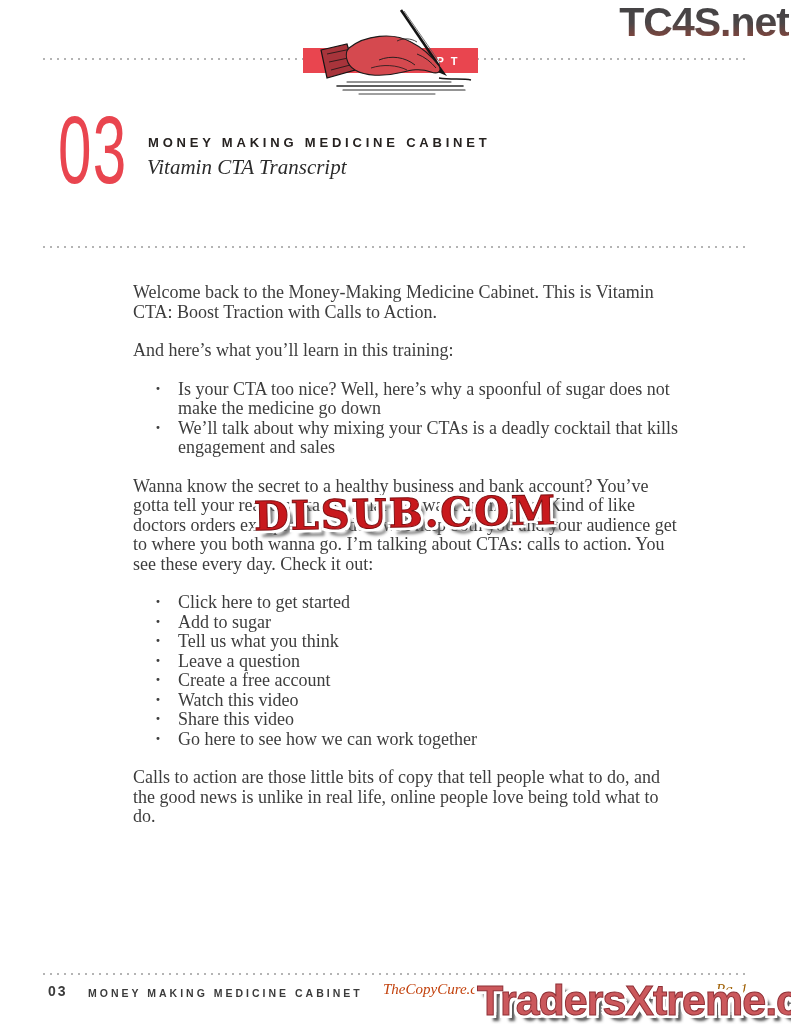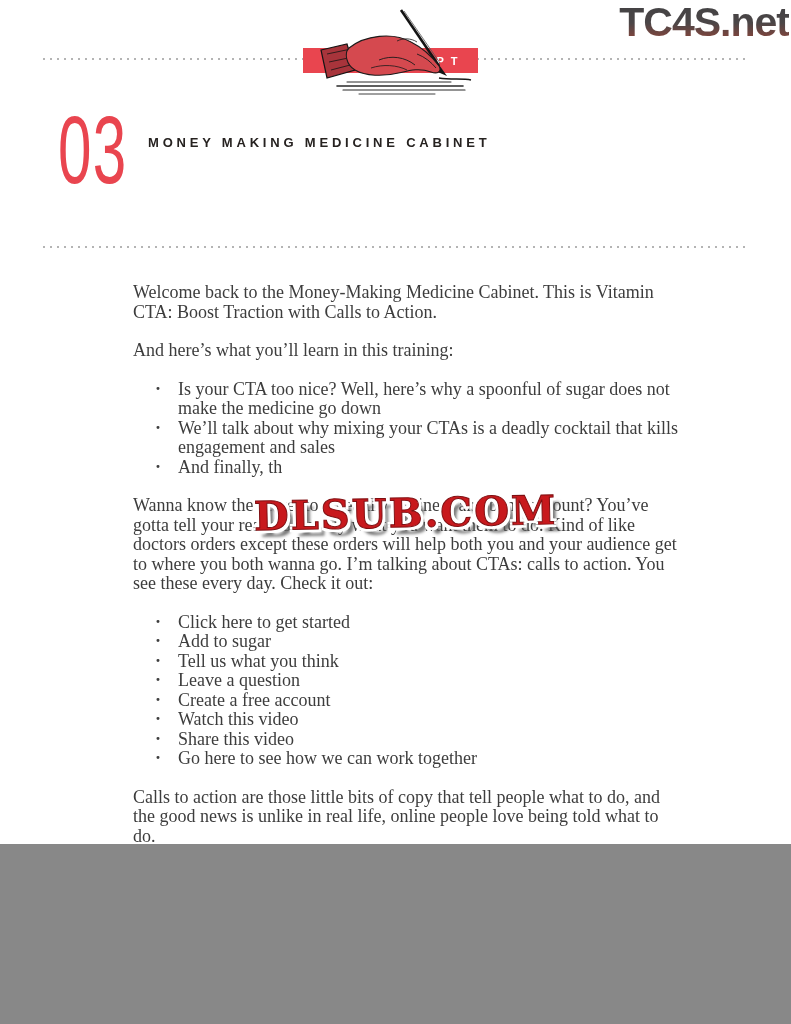--- a/index.html
+++ b/index.html
@@ -1,18 +1,18 @@
 <!DOCTYPE html>
 <html><head>
 <meta charset="utf-8">
 <style>
   html,body{margin:0;padding:0;background:#888;}
   .page{
     position:relative;
-    width:791px;height:844px;
+    width:791px;height:1024px;
     background:#ffffff;
     overflow:hidden;
     font-family:"Liberation Serif","DejaVu Serif",serif;
     color:#3d3d3d;
   }
 
   
   .tc4s-logo{
     position:absolute;top:0;right:2px;
     font-family:"Liberation Sans","DejaVu Sans",sans-serif;
@@ -162,34 +162,34 @@
     <path d="M36 40 C 52 27, 80 24, 98 34 C 110 40, 120 50, 126 58 C 129 63, 125 66.5, 118 64
              C 107 60, 98 62, 88 64.5 C 70 69, 52 68, 42 62 C 33 56.5, 31 45, 36 40 Z" fill="#d5494f" stroke="#1b1b1b" stroke-width="1.1"></path>
     <path d="M66 52 C 78 47, 92 49, 102 57" stroke="#1b1b1b" stroke-width="0.9" fill="none"></path>
     <path d="M58 60 C 70 56, 84 57, 94 62" stroke="#1b1b1b" stroke-width="0.8" fill="none"></path>
     <path d="M104 46 C 112 49, 118 54, 123 60" stroke="#1b1b1b" stroke-width="0.9" fill="none"></path>
     <path d="M84 33 C 90 30, 98 30, 104 34" stroke="#1b1b1b" stroke-width="0.8" fill="none"></path>
   </svg>
 
   <div class="chapter-number">03</div>
   <div class="chapter-title">MONEY MAKING MEDICINE CABINET</div>
+  <div class="chapter-subtitle">Vitamin CTA Transcript</div>
 
   <div class="content">
     <p>Welcome back to the Money-Making Medicine Cabinet. This is Vitamin CTA: Boost Traction with Calls to Action.</p>
     <p>And here’s what you’ll learn in this training:</p>
 
     <ul>
 
 
 
         <li><span>Is your CTA too nice? Well, here’s why a spoonful of sugar does not make the medicine go down</span></li>
 
         <li><span>We’ll talk about why mixing your CTAs is a deadly cocktail that kills engagement and sales</span></li>
 
-        <li><span>And finally, th</span></li>
       </ul>
 
     <p>Wanna know the secret to a healthy business and bank account? You’ve gotta tell your readers exactly what you want them to do. Kind of like doctors orders except these orders will help both you and your audience get to where you both wanna go. I’m talking about CTAs: calls to action. You see these every day. Check it out:</p>
 
     <ul>
 
         <li><span>Click here to get started</span></li>
 
 
 

